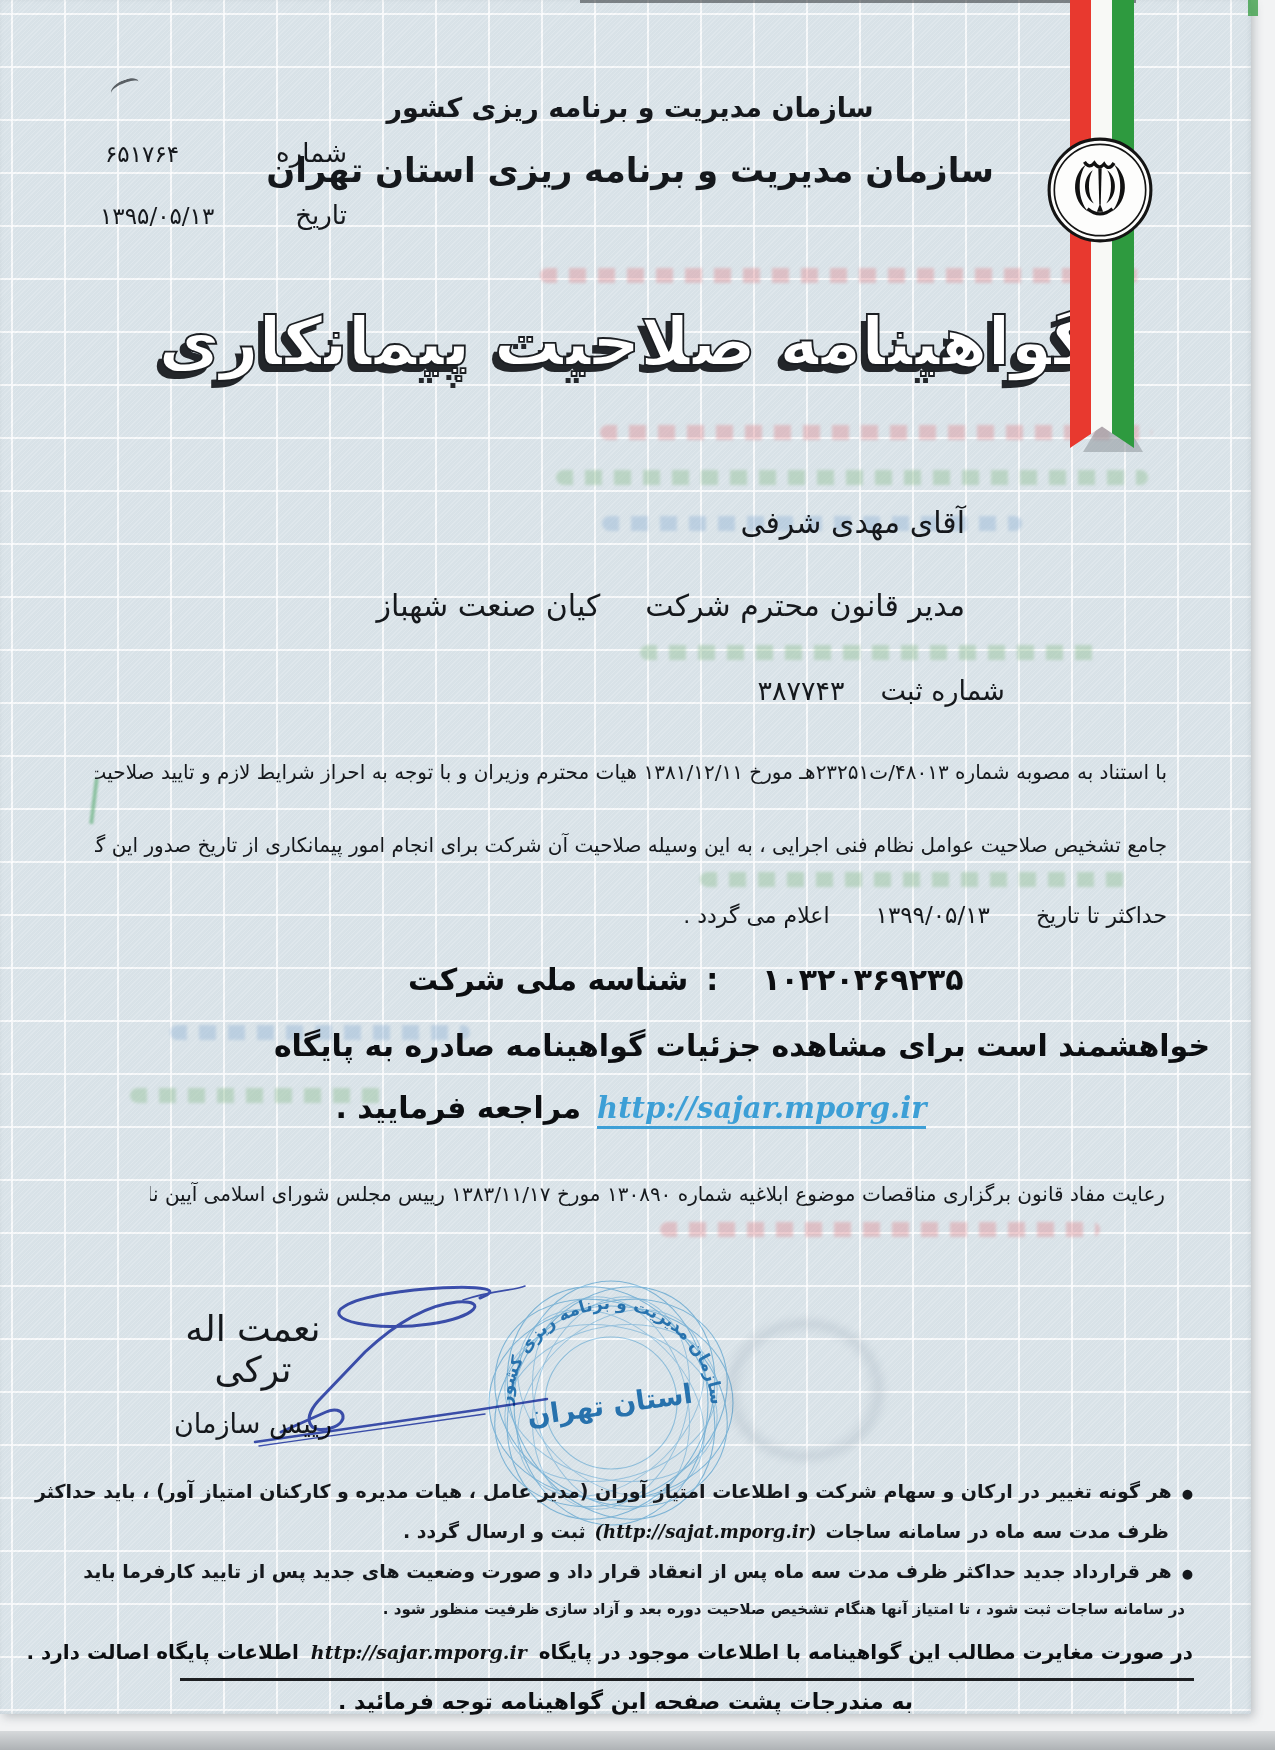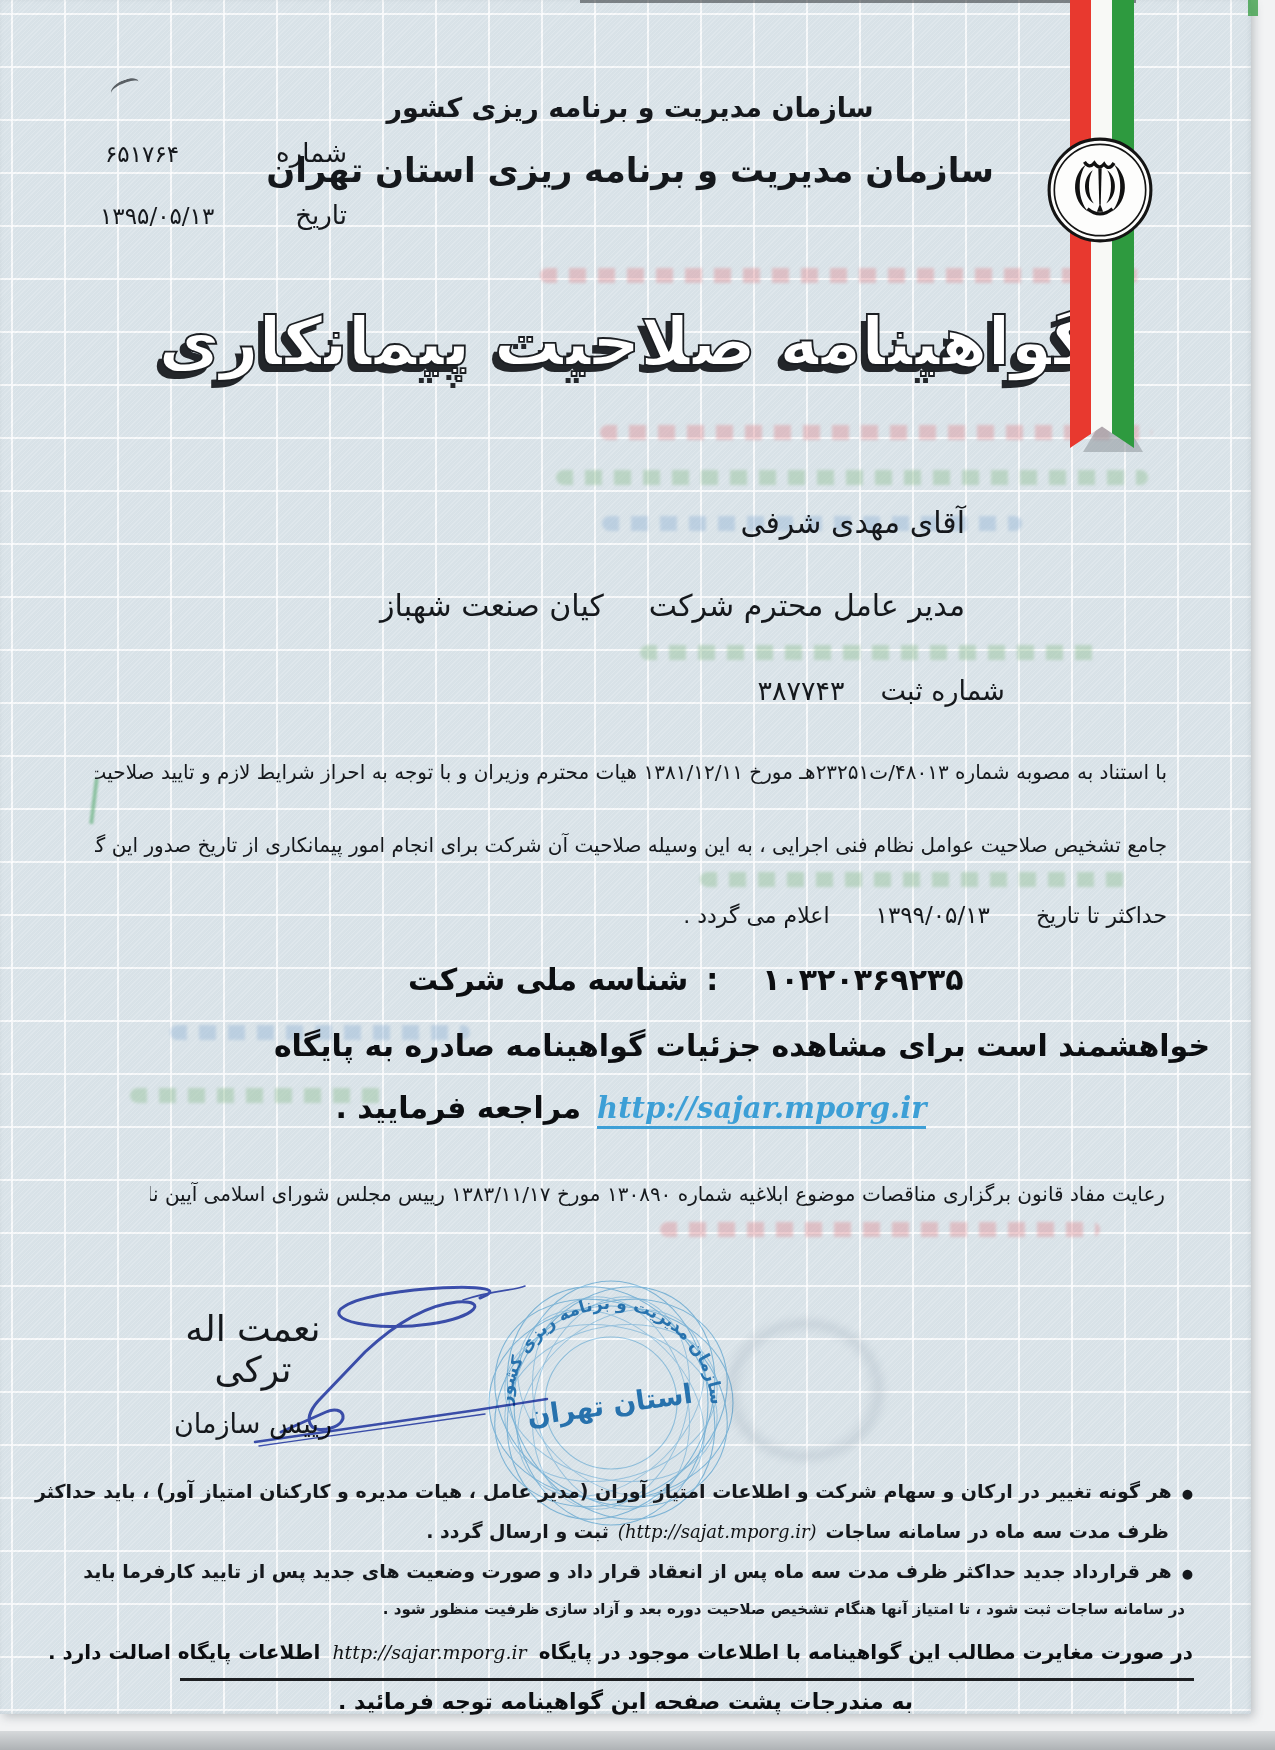--- a/index.html
+++ b/index.html
@@ -16,21 +16,21 @@
   .rtl{direction:rtl;unicode-bidi:isolate;}
   .nowrap{white-space:nowrap;}
   .just{text-align:justify;text-align-last:justify;overflow:hidden;}
   .center{text-align:center;}
   .bold{font-weight:bold;}
   .flex{display:flex;align-items:baseline;}
   .title-callig{font-size:67px;font-weight:bold;letter-spacing:-1px;color:#fff;
      -webkit-text-stroke:1.8px #1b1e22;text-shadow:-6px 7px 0 #23262a;}
   .urlblue{font-family:"DejaVu Serif",serif;font-style:italic;font-weight:bold;
      color:#3d9fd6;border-bottom:3px solid #3d9fd6;padding-bottom:1px;}
-  .urlblack{font-family:"DejaVu Serif",serif;font-style:italic;font-weight:normal;color:#101214;}
+  .urlblack{font-family:"DejaVu Serif",serif;font-style:italic;font-weight:bold;color:#101214;}
   .bleed{position:absolute;height:15px;filter:blur(1.6px);opacity:.42;border-radius:8px;
      background:repeating-linear-gradient(90deg, currentColor 0 17px, transparent 17px 29px);}
   .pink{color:#e08f96;} .grn{color:#8fbf93;} .blu{color:#93b4d6;}
   .hrline{background:#1d1f22;height:3px;}
   .scan-shadow{position:absolute;left:0;top:1731px;width:1275px;height:19px;
      background:linear-gradient(#d6d9db,#aeb2b5);}
   .ribbon{position:absolute;left:1070px;top:0;width:64px;height:448px;z-index:3;
      background:linear-gradient(90deg,#e8392f 0 33%,#f8f9f6 33% 66%,#2e9a3f 66% 100%);
      clip-path:polygon(0 0,100% 0,100% 100%,50% 95.2%,0 100%);}
   .ribbon-shadow{position:absolute;left:1083px;top:402px;width:0;height:0;z-index:2;opacity:.55;
@@ -87,21 +87,21 @@
   </div>
   <div class="abs rtl flex" style="left:100px;top:200px;width:247px;justify-content:space-between;">
     <span style="font-size:26px;">تاریخ</span>
     <span style="font-size:23px;">۱۳۹۵/۰۵/۱۳</span>
   </div>
 
   <div class="abs rtl center title-callig" style="left:150px;top:303px;width:950px;">گواهینامه صلاحیت پیمانکاری</div>
 
   <div class="abs rtl nowrap" style="left:500px;top:505px;width:465px;text-align:right;font-size:30px;">آقای مهدی شرفی</div>
   <div class="abs rtl flex nowrap" style="left:430px;top:588px;width:535px;gap:45px;font-size:30px;">
-    <span>مدیر عامل محترم شرکت</span>
+    <span>مدیر قانون محترم شرکت</span>
     <span>کیان صنعت شهباز</span>
   </div>
   <div class="abs rtl flex nowrap" style="left:700px;top:675px;width:305px;gap:36px;font-size:27px;">
     <span>شماره ثبت</span>
     <span>۳۸۷۷۴۳</span>
   </div>
 
   <div class="abs rtl just nowrap" style="left:95px;top:760px;width:1072px;font-size:20px;">با استناد به مصوبه شماره ۴۸۰۱۳/ت۲۳۲۵۱هـ مورخ ۱۳۸۱/۱۲/۱۱ هیات محترم وزیران و با توجه به احراز شرایط لازم و تایید صلاحیت آن شرکت در سامانه</div>
   <div class="abs rtl just nowrap" style="left:95px;top:833px;width:1072px;font-size:20px;">جامع تشخیص صلاحیت عوامل نظام فنی اجرایی ، به این وسیله صلاحیت آن شرکت برای انجام امور پیمانکاری از تاریخ صدور این گواهینامه تا پایان دوره ارزشیابی و</div>
   <div class="abs rtl flex nowrap" style="left:95px;top:902px;width:1072px;gap:46px;font-size:22px;">

